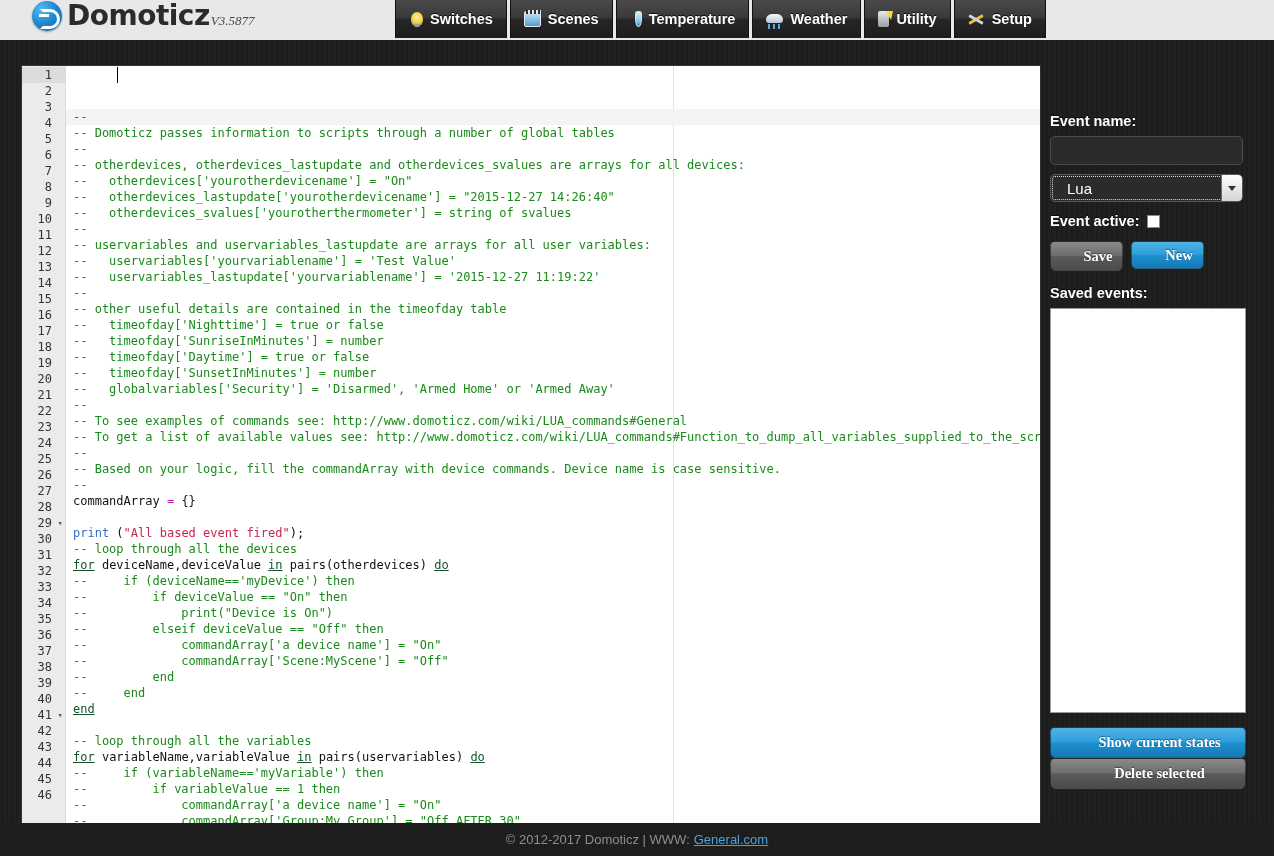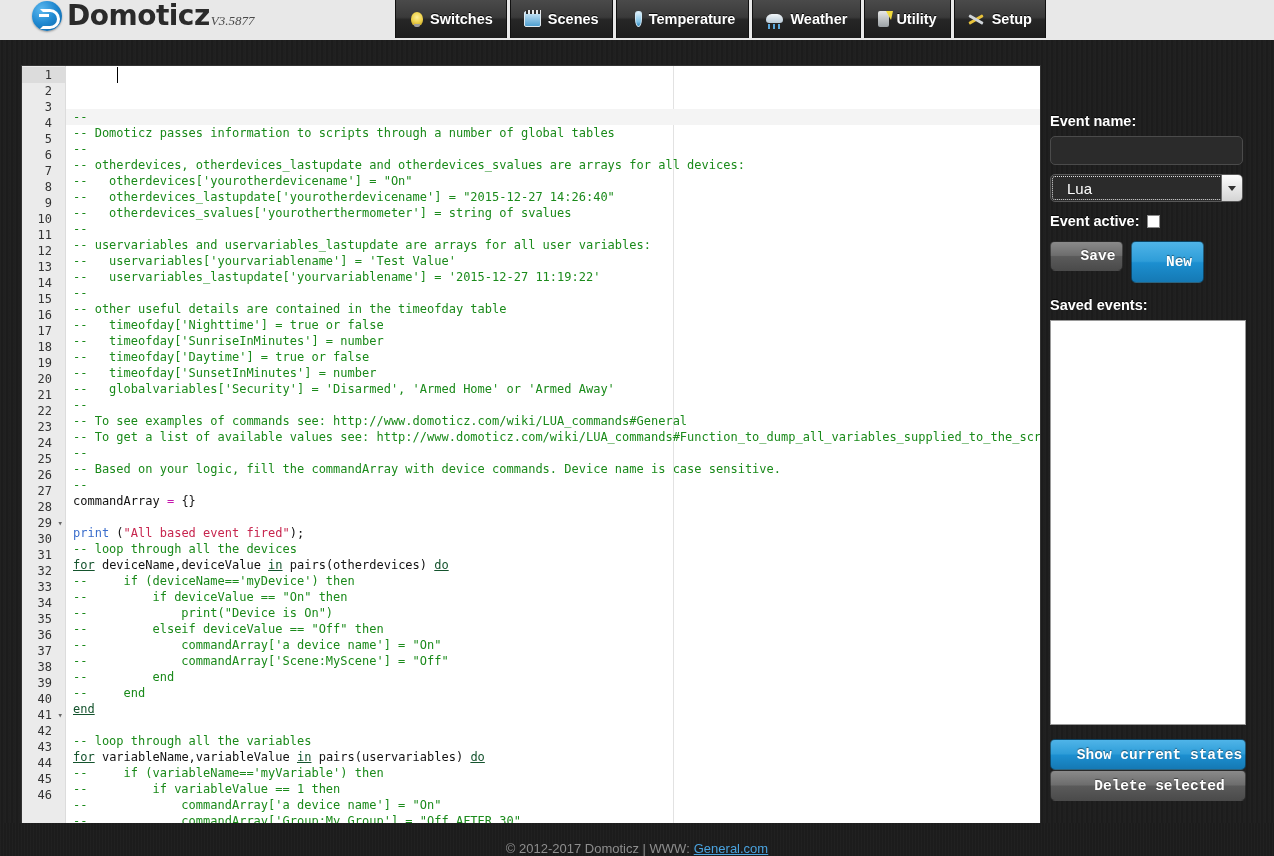--- a/index.html
+++ b/index.html
@@ -313,51 +313,51 @@
   }
   #btn-row { display: flex; gap: 8px; margin-bottom: 14px; }
   .btn {
     border: 1px solid rgba(0,0,0,.45);
     border-radius: 5px;
     color: #fff;
     font-size: 14.5px;
     font-weight: bold;
     text-shadow: 0 -1px 1px rgba(0,0,0,.45);
     cursor: pointer;
-    font-family: Liberation Mono, monospace;
+    font-family: Liberation Serif, serif;
     display: flex; align-items: center; justify-content: center; padding-left: 23px;
   }
   .btn-grey {
     background: linear-gradient(to bottom,#8a8a8a 0%,#6d6d6d 48%,#5a5a5a 52%,#4b4b4b 100%);
   }
   .btn-blue {
     background: linear-gradient(to bottom,#4fb4e8 0%,#2e9dd8 48%,#1c8fd0 52%,#1579b4 100%);
   }
   #save-btn { width: 73px; height: 30px; }
-  #new-btn  { width: 73px; height: 42px; }
+  #new-btn  { width: 73px; height: 28px; }
   #saved-list {
     width: 196px; height: 405px;
     background: #fff;
     border: 1px solid #9a9a9a;
     margin-bottom: 14px;
     overflow: auto;
   }
   #delete-btn { width: 196px; height: 31px; margin-bottom: 7px; }
   #states-btn { width: 196px; height: 31px; }
 
   
   #footer {
     position: absolute; left: 0; top: 823px;
     width: 1274px; height: 33px;
     background:
       repeating-linear-gradient(90deg,
         rgba(255,255,255,0.015) 0 1px,
         rgba(0,0,0,0.05) 1px 3px) ,
       #1d1d1d;
-    display: flex; align-items: flex-end; justify-content: center;
+    display: flex; align-items: center; justify-content: center;
     color: #8e8e8e;
     font-size: 13px;
   }
   #footer a {
     color: #4aa3df;
     text-decoration: underline;
     margin-left: 4px;
   }
 </style>
 </head>

